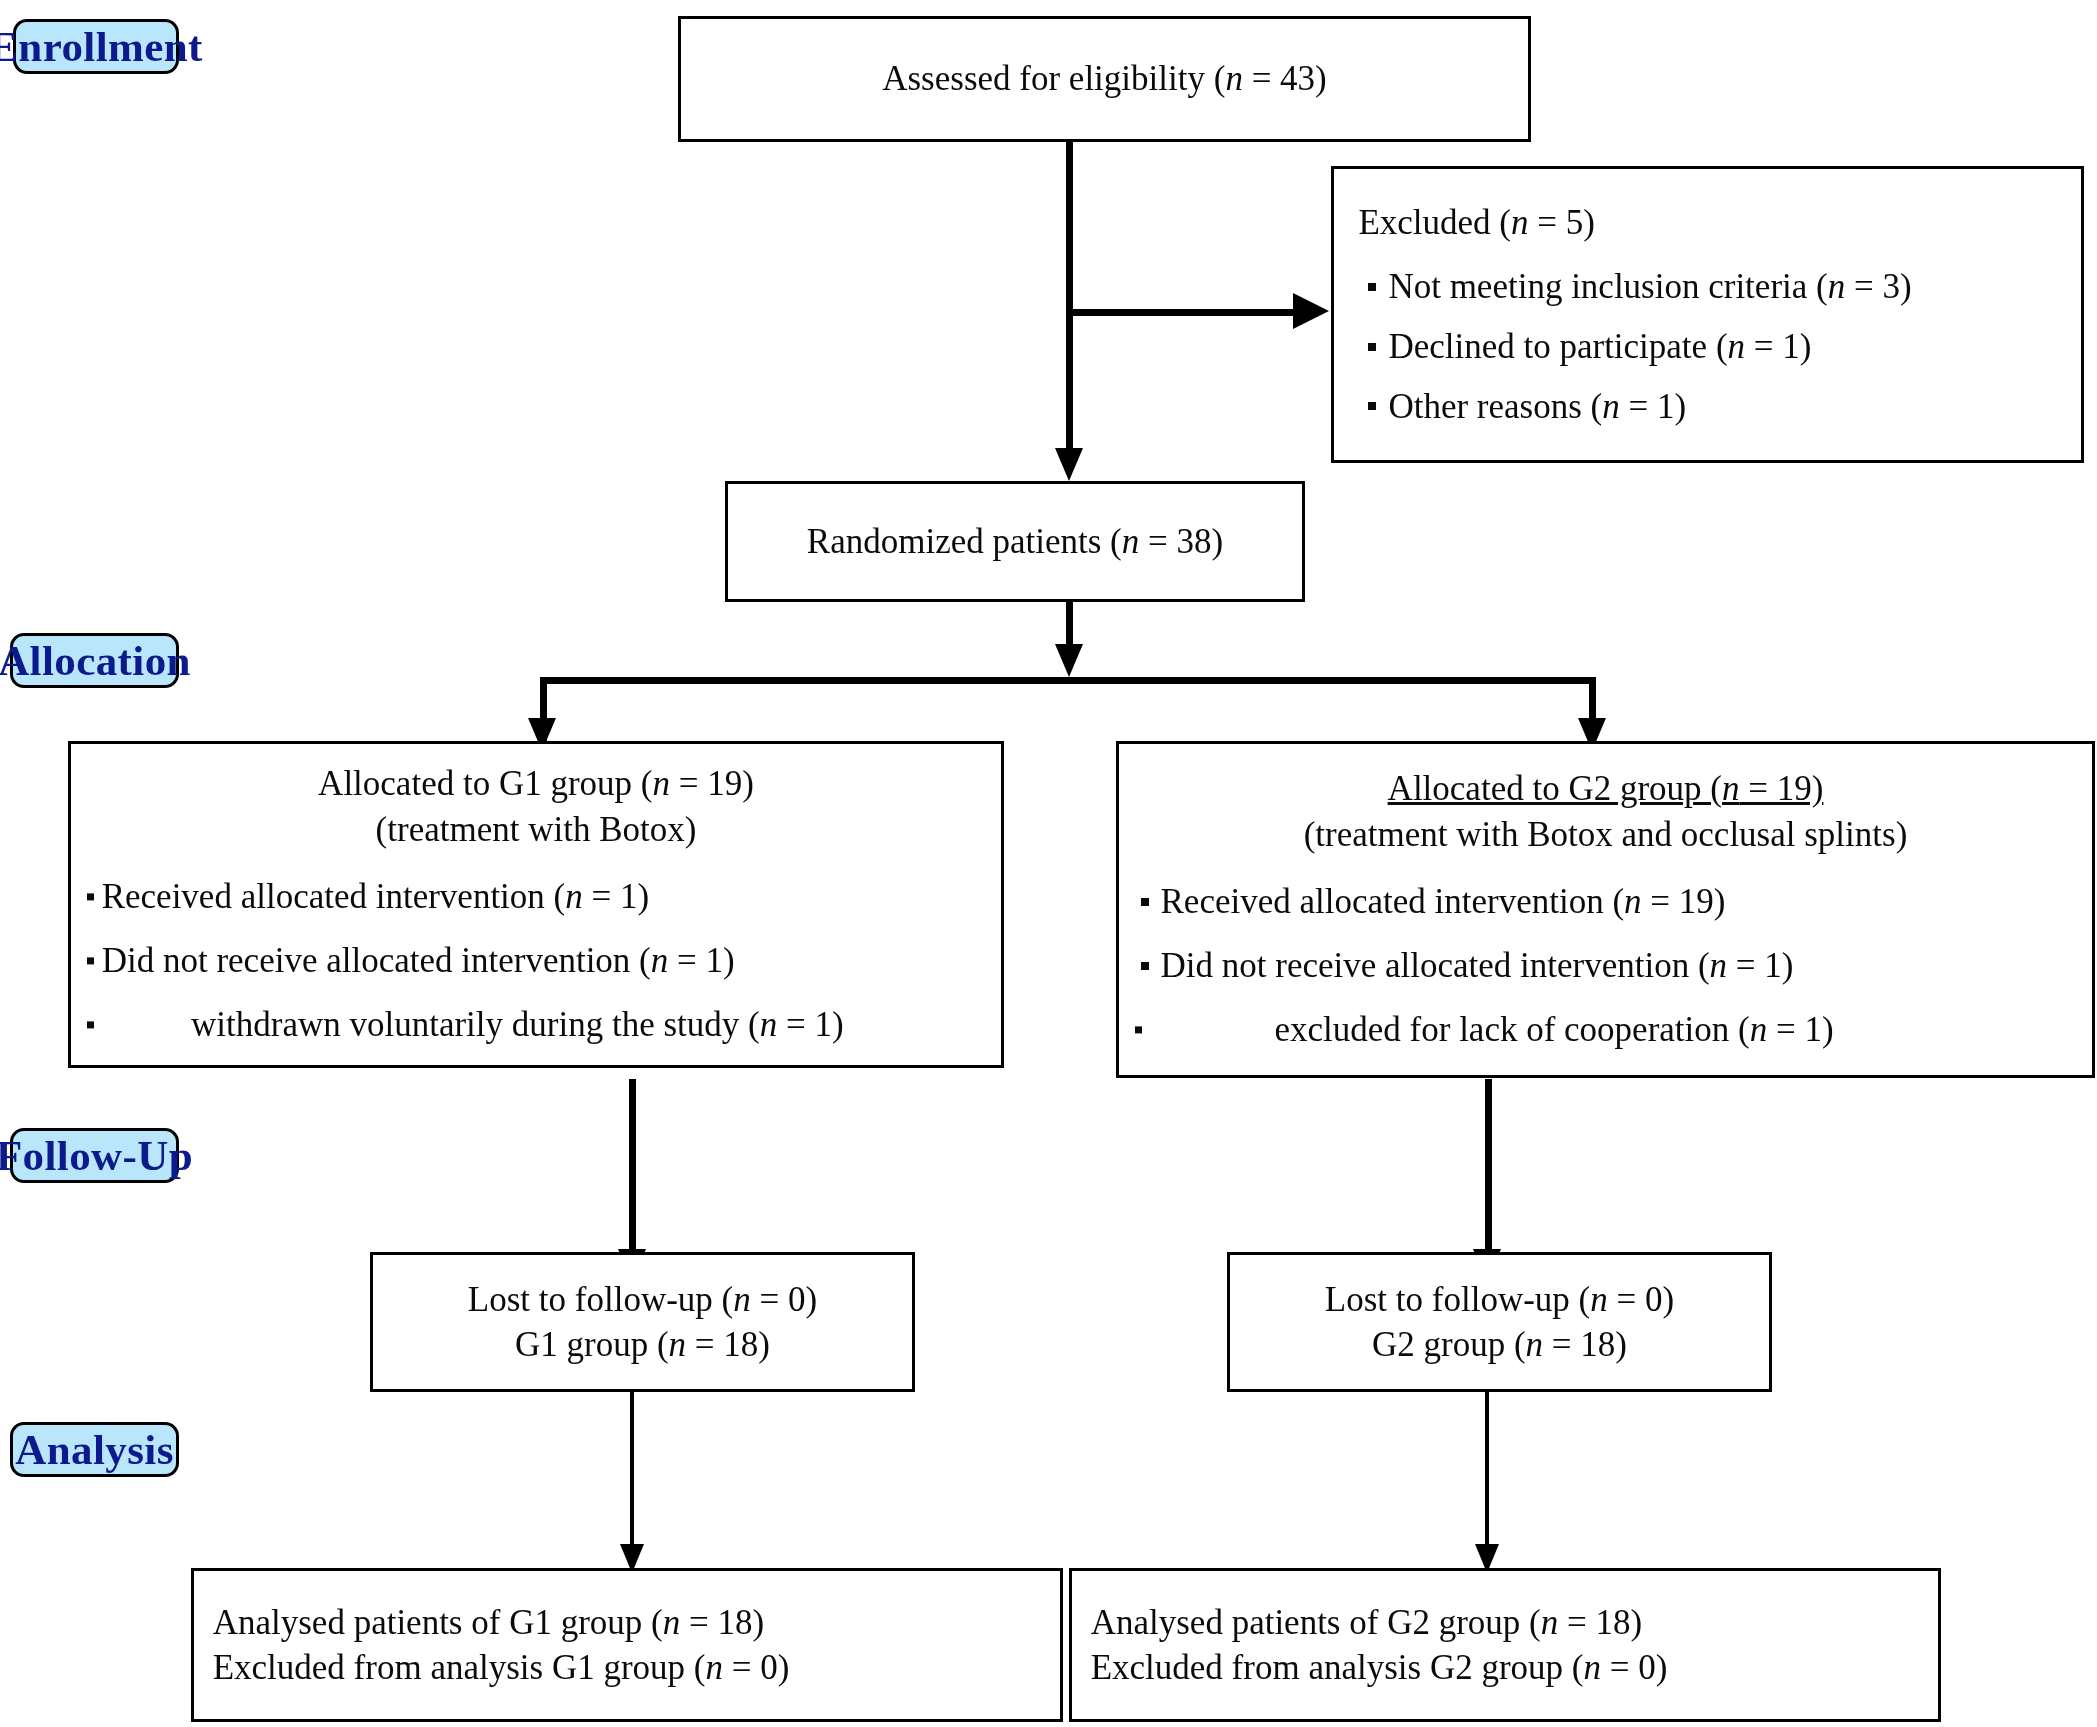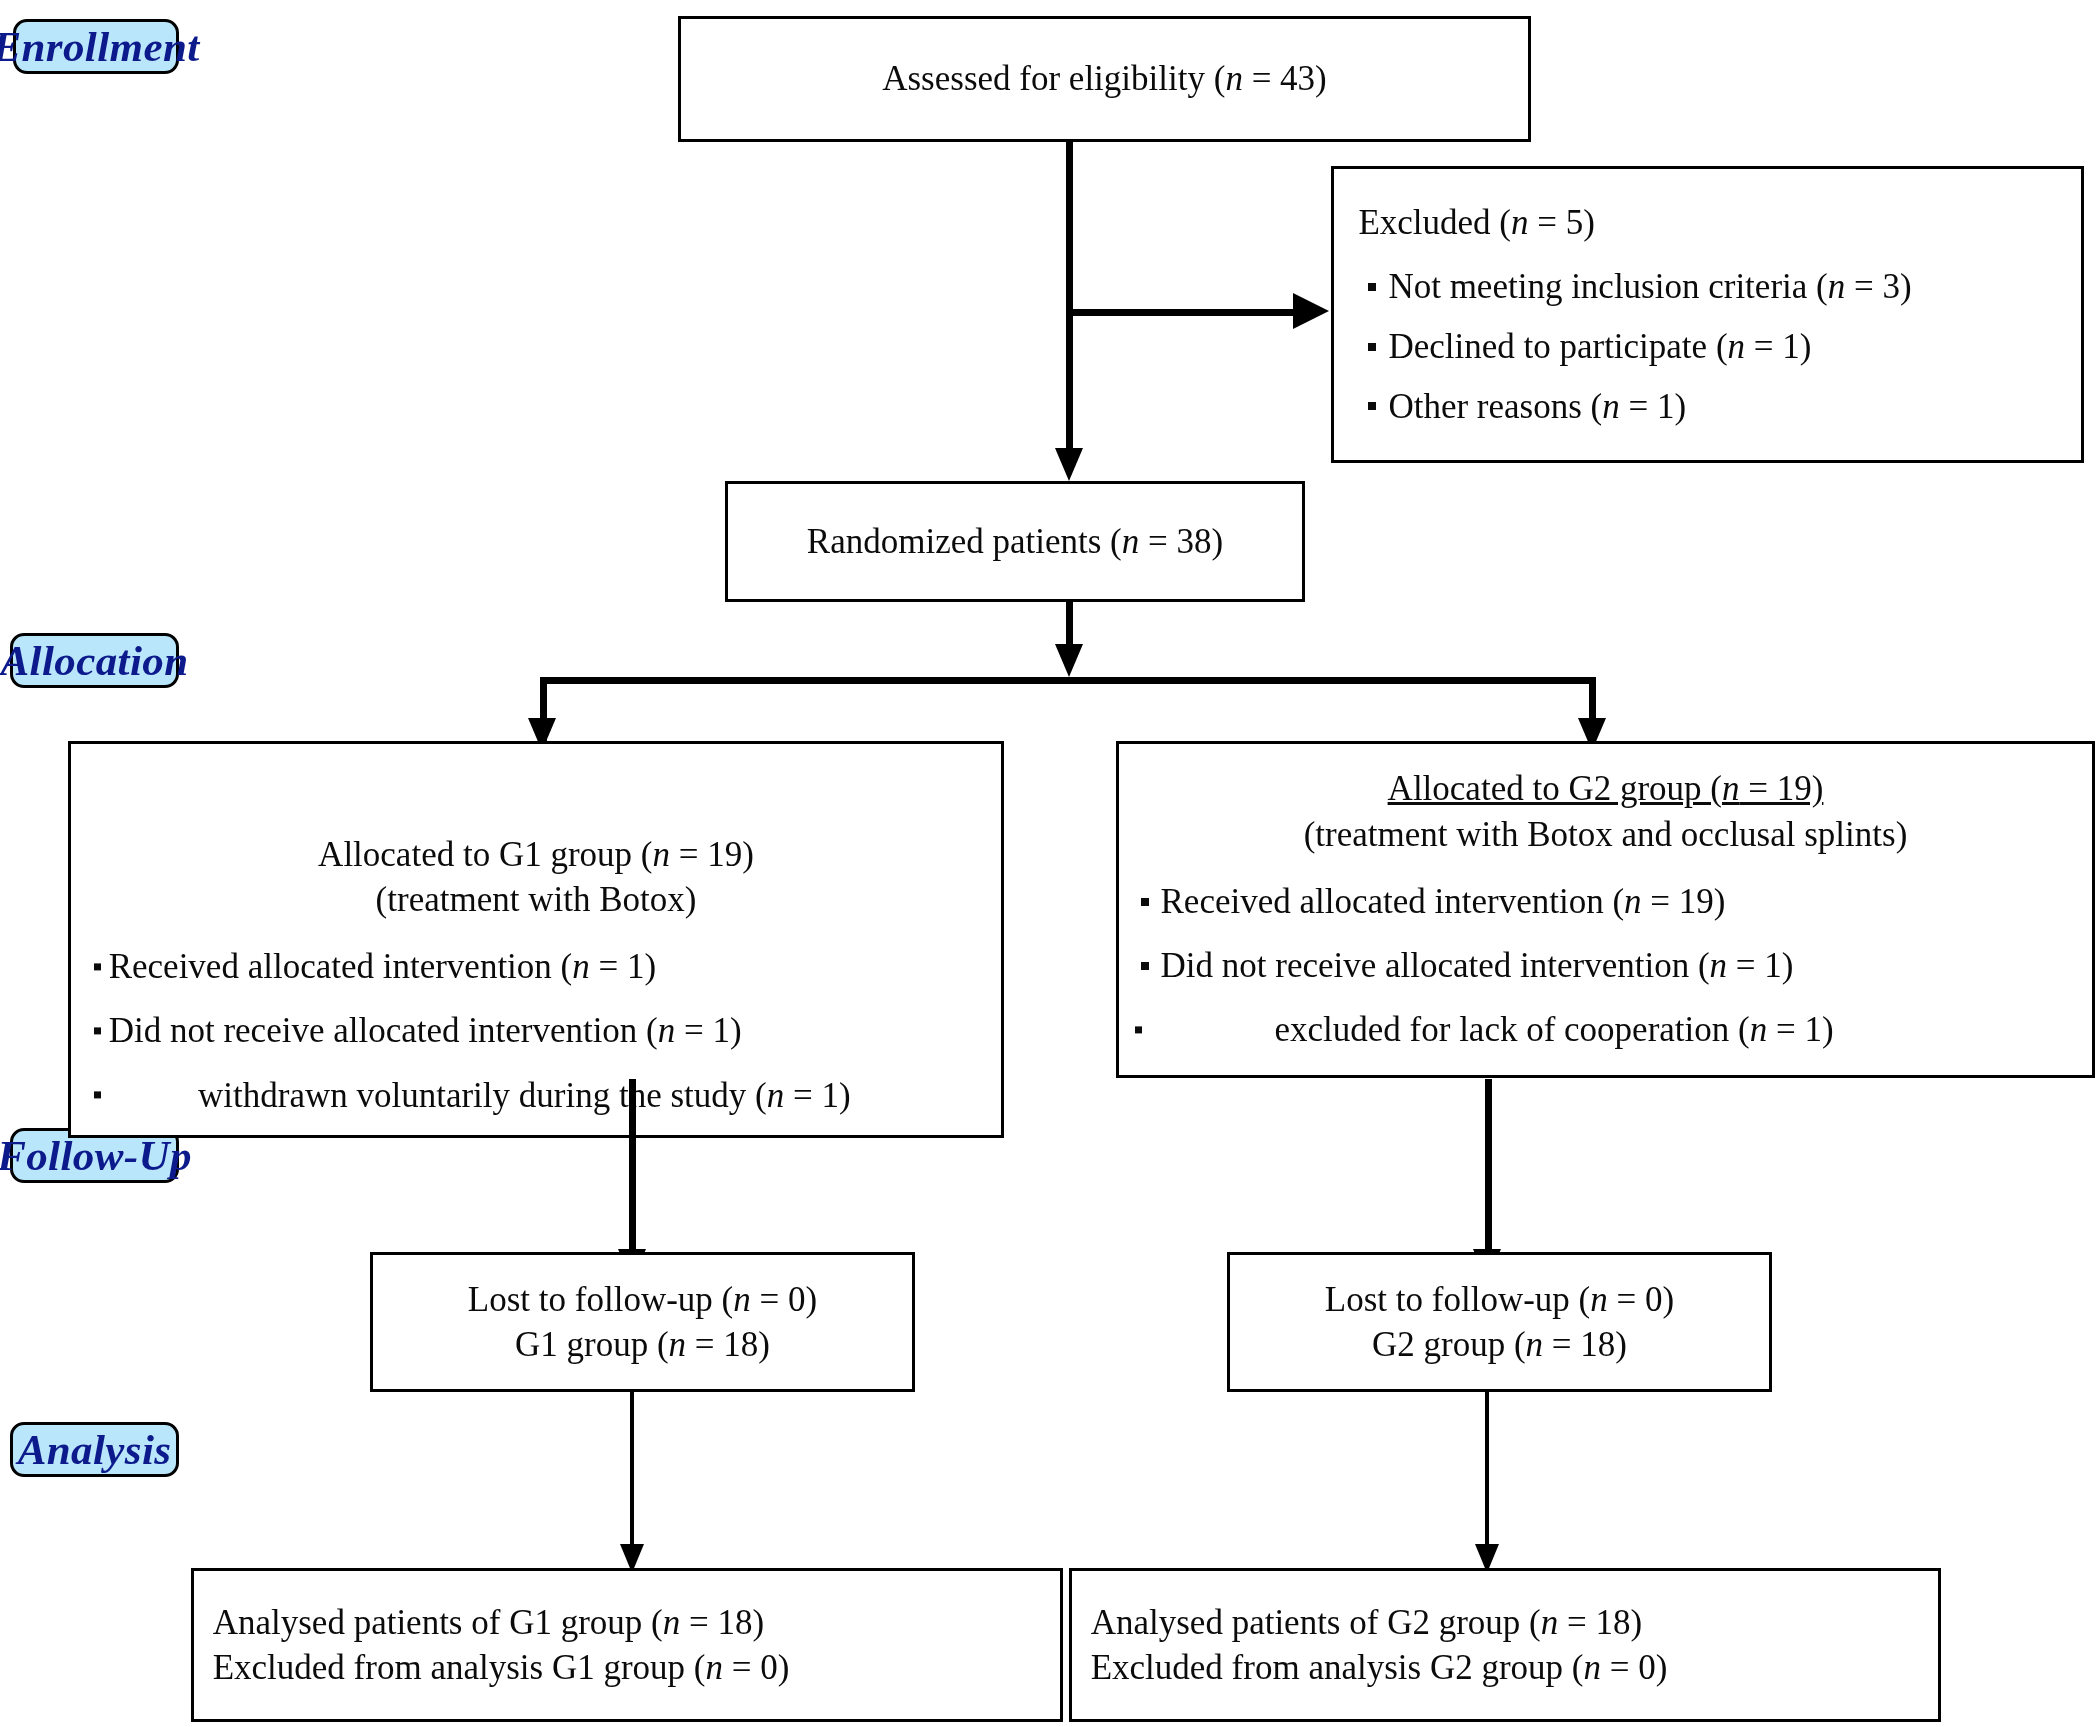--- a/index.html
+++ b/index.html
@@ -15,21 +15,20 @@
   
   .stage-pill{
     position:absolute;
     background:#b9e6fb;
     border:3.6px solid #000000;
     border-radius:14px;
     display:flex;
     align-items:center;
     justify-content:center;
     box-sizing:border-box;
-    font-style:italic;
   }
   .stage-pill .stage-label{
     font-family:"Liberation Serif", serif;
     font-weight:bold;
     font-size:43px;
     color:#0c1a8c;
     letter-spacing:0.4px;
     white-space:nowrap;
   }
   
@@ -177,21 +176,21 @@
   </div>
 
   <div class="vline" style="left:1066px;top:601px;height:44px;"></div>
   <div class="arrow-down" style="left:1055px;top:644px;"></div>
   <div class="hline" style="left:540px;top:677px;width:1056px;"></div>
   <div class="vline" style="left:540px;top:677px;height:67px;"></div>
   <div class="arrow-down" style="left:528px;top:718px;"></div>
   <div class="vline" style="left:1589px;top:677px;height:67px;"></div>
   <div class="arrow-down" style="left:1578px;top:718px;"></div>
 
-  <div class="flow-box" style="left:68px;top:741px;width:936px;height:397px;padding:17px 19px;justify-content:flex-end;">
+  <div class="flow-box" style="left:68px;top:741px;width:936px;height:327px;padding:17px 12px;">
     <div class="line" style="text-align:center;">
       <span>Allocated to G1 group (</span><span class="ital">n</span><span> = 19)</span>
     </div>
     <div class="line" style="text-align:center;margin-bottom:21.5px;">(treatment with Botox)</div>
     <div class="line bullet-tight" style="margin-bottom:18.7px;">
       <span>Received allocated intervention (</span><span class="ital">n</span><span> = 1)</span>
     </div>
     <div class="line bullet-tight" style="margin-bottom:18.7px;">
       <span>Did not receive allocated intervention (</span><span class="ital">n</span><span> = 1)</span>
     </div>

